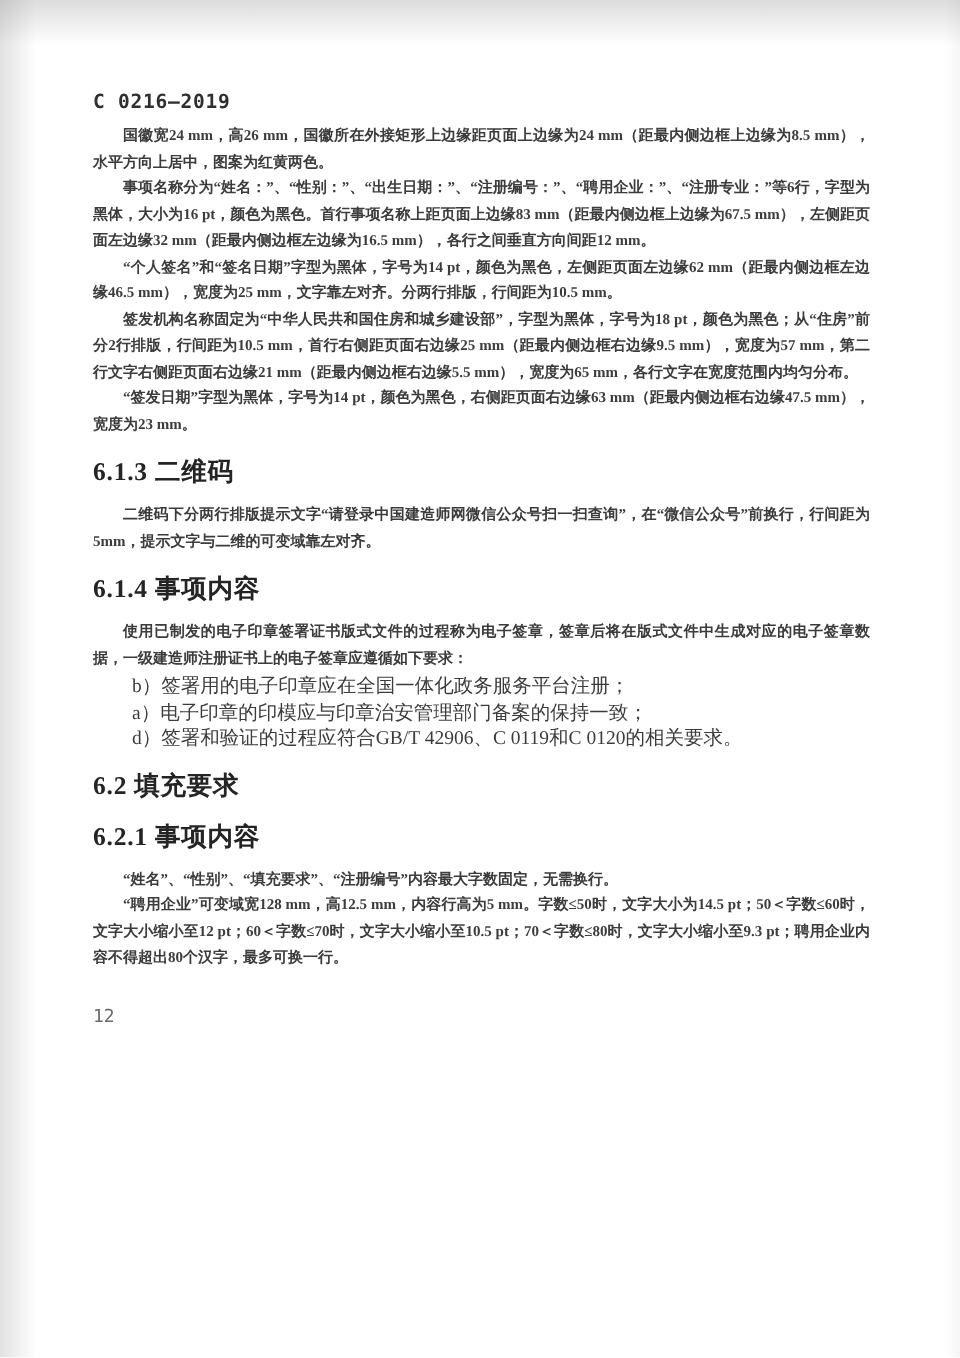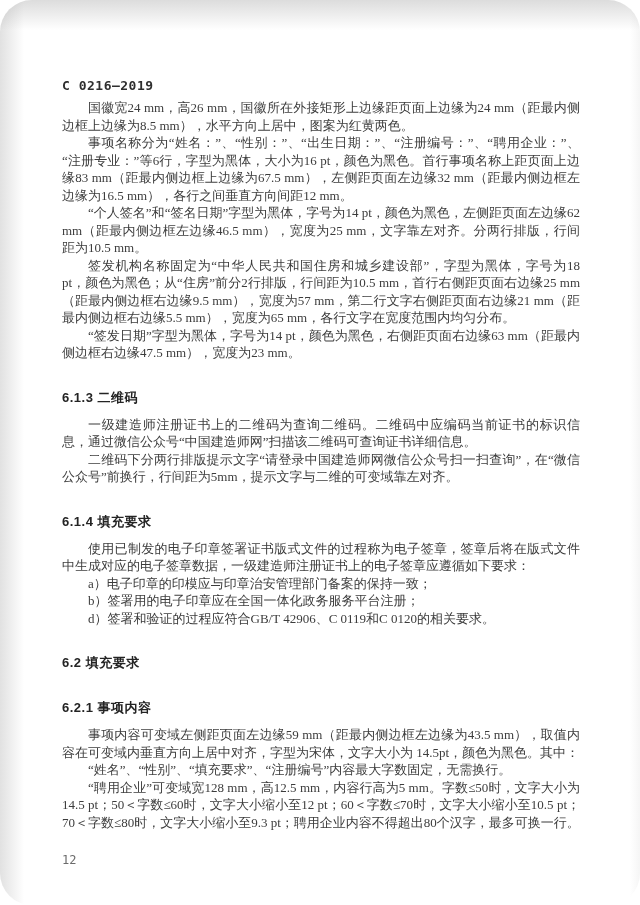--- a/index.html
+++ b/index.html
@@ -11,53 +11,53 @@
     position: relative;
     width: 640px;
     height: 905px;
     box-sizing: border-box;
     overflow: hidden;
     background:
       linear-gradient(180deg, rgba(140,140,140,0.30) 0px, rgba(140,140,140,0.0) 30px),
       linear-gradient(90deg, rgba(140,140,140,0.26) 0px, rgba(140,140,140,0.0) 24px),
       linear-gradient(270deg, rgba(160,160,160,0.10) 0px, rgba(160,160,160,0.0) 10px),
       #ffffff;
-    padding: 78px 60px 0 62px;
+    padding: 61px 60px 0 62px;
     font-family: "Liberation Serif", "DejaVu Serif", serif;
     color: #3c3c3c;
-    border-radius: 32px;
   }
   .doc-header {
     font-family: "DejaVu Sans Mono", "Liberation Mono", monospace;
     font-size: 13px;
     font-weight: bold;
     letter-spacing: 0.5px;
     color: #2f2f2f;
     margin: 0 0 6px 0;
   }
   .para {
     margin: 0;
-    font-size: 13px;
+    font-size: 10px;
     line-height: 17.5px;
     text-align: justify;
     text-indent: 2em;
+    font-weight: bold;
   }
   .item {
     margin: 0;
     font-size: 13px;
     line-height: 17.5px;
     text-align: left;
     text-indent: 2em;
   }
   .heading {
-    font-family: Liberation Sans, sans-serif;
-    font-size: 13px;
+    font-family: Liberation Serif, serif;
+    font-size: 17px;
     font-weight: bold;
     color: #242424;
-    margin: 27px 0 9px 0;
+    margin: 11px 0 9px 0;
     letter-spacing: 0.5px;
   }
   .page-number {
     margin-top: 22px;
     font-size: 12px;
     color: #6b6b6b;
     font-family: "DejaVu Sans Mono", "Liberation Mono", monospace;
   }
 </style>
 </head>
@@ -66,29 +66,27 @@
 <div class="page">
   <div class="doc-header">C 0216—2019</div>
 
   <p class="para">国徽宽24 mm，高26 mm，国徽所在外接矩形上边缘距页面上边缘为24 mm（距最内侧边框上边缘为8.5 mm），水平方向上居中，图案为红黄两色。</p>
   <p class="para">事项名称分为“姓名：”、“性别：”、“出生日期：”、“注册编号：”、“聘用企业：”、“注册专业：”等6行，字型为黑体，大小为16 pt，颜色为黑色。首行事项名称上距页面上边缘83 mm（距最内侧边框上边缘为67.5 mm），左侧距页面左边缘32 mm（距最内侧边框左边缘为16.5 mm），各行之间垂直方向间距12 mm。</p>
   <p class="para">“个人签名”和“签名日期”字型为黑体，字号为14 pt，颜色为黑色，左侧距页面左边缘62 mm（距最内侧边框左边缘46.5 mm），宽度为25 mm，文字靠左对齐。分两行排版，行间距为10.5 mm。</p>
   <p class="para">签发机构名称固定为“中华人民共和国住房和城乡建设部”，字型为黑体，字号为18 pt，颜色为黑色；从“住房”前分2行排版，行间距为10.5 mm，首行右侧距页面右边缘25 mm（距最内侧边框右边缘9.5 mm），宽度为57 mm，第二行文字右侧距页面右边缘21 mm（距最内侧边框右边缘5.5 mm），宽度为65 mm，各行文字在宽度范围内均匀分布。</p>
   <p class="para">“签发日期”字型为黑体，字号为14 pt，颜色为黑色，右侧距页面右边缘63 mm（距最内侧边框右边缘47.5 mm），宽度为23 mm。</p>
 
   <h3 class="heading">6.1.3 二维码</h3>
-  <p class="para">一级建造师注册证书上的二维码为查询二维码。二维码中应编码当前证书的标识信息，通过微信公众号“中国建造师网”扫描该二维码可查询证书详细信息。</p>
   <p class="para">二维码下分两行排版提示文字“请登录中国建造师网微信公众号扫一扫查询”，在“微信公众号”前换行，行间距为5mm，提示文字与二维的可变域靠左对齐。</p>
 
-  <h3 class="heading">6.1.4 填充要求</h3>
+  <h3 class="heading">6.1.4 事项内容</h3>
   <p class="para">使用已制发的电子印章签署证书版式文件的过程称为电子签章，签章后将在版式文件中生成对应的电子签章数据，一级建造师注册证书上的电子签章应遵循如下要求：</p>
+  <p class="item">b）签署用的电子印章应在全国一体化政务服务平台注册；</p>
   <p class="item">a）电子印章的印模应与印章治安管理部门备案的保持一致；</p>
-  <p class="item">b）签署用的电子印章应在全国一体化政务服务平台注册；</p>
   <p class="item">d）签署和验证的过程应符合GB/T 42906、C 0119和C 0120的相关要求。</p>
 
   <h3 class="heading">6.2 填充要求</h3>
   <h3 class="heading">6.2.1 事项内容</h3>
-  <p class="para">事项内容可变域左侧距页面左边缘59 mm（距最内侧边框左边缘为43.5 mm），取值内容在可变域内垂直方向上居中对齐，字型为宋体，文字大小为 14.5pt，颜色为黑色。其中：</p>
   <p class="para">“姓名”、“性别”、“填充要求”、“注册编号”内容最大字数固定，无需换行。</p>
   <p class="para">“聘用企业”可变域宽128 mm，高12.5 mm，内容行高为5 mm。字数≤50时，文字大小为14.5 pt；50＜字数≤60时，文字大小缩小至12 pt；60＜字数≤70时，文字大小缩小至10.5 pt；70＜字数≤80时，文字大小缩小至9.3 pt；聘用企业内容不得超出80个汉字，最多可换一行。</p>
 
   <div class="page-number">12</div>
 </div>
 
 </body></html>

